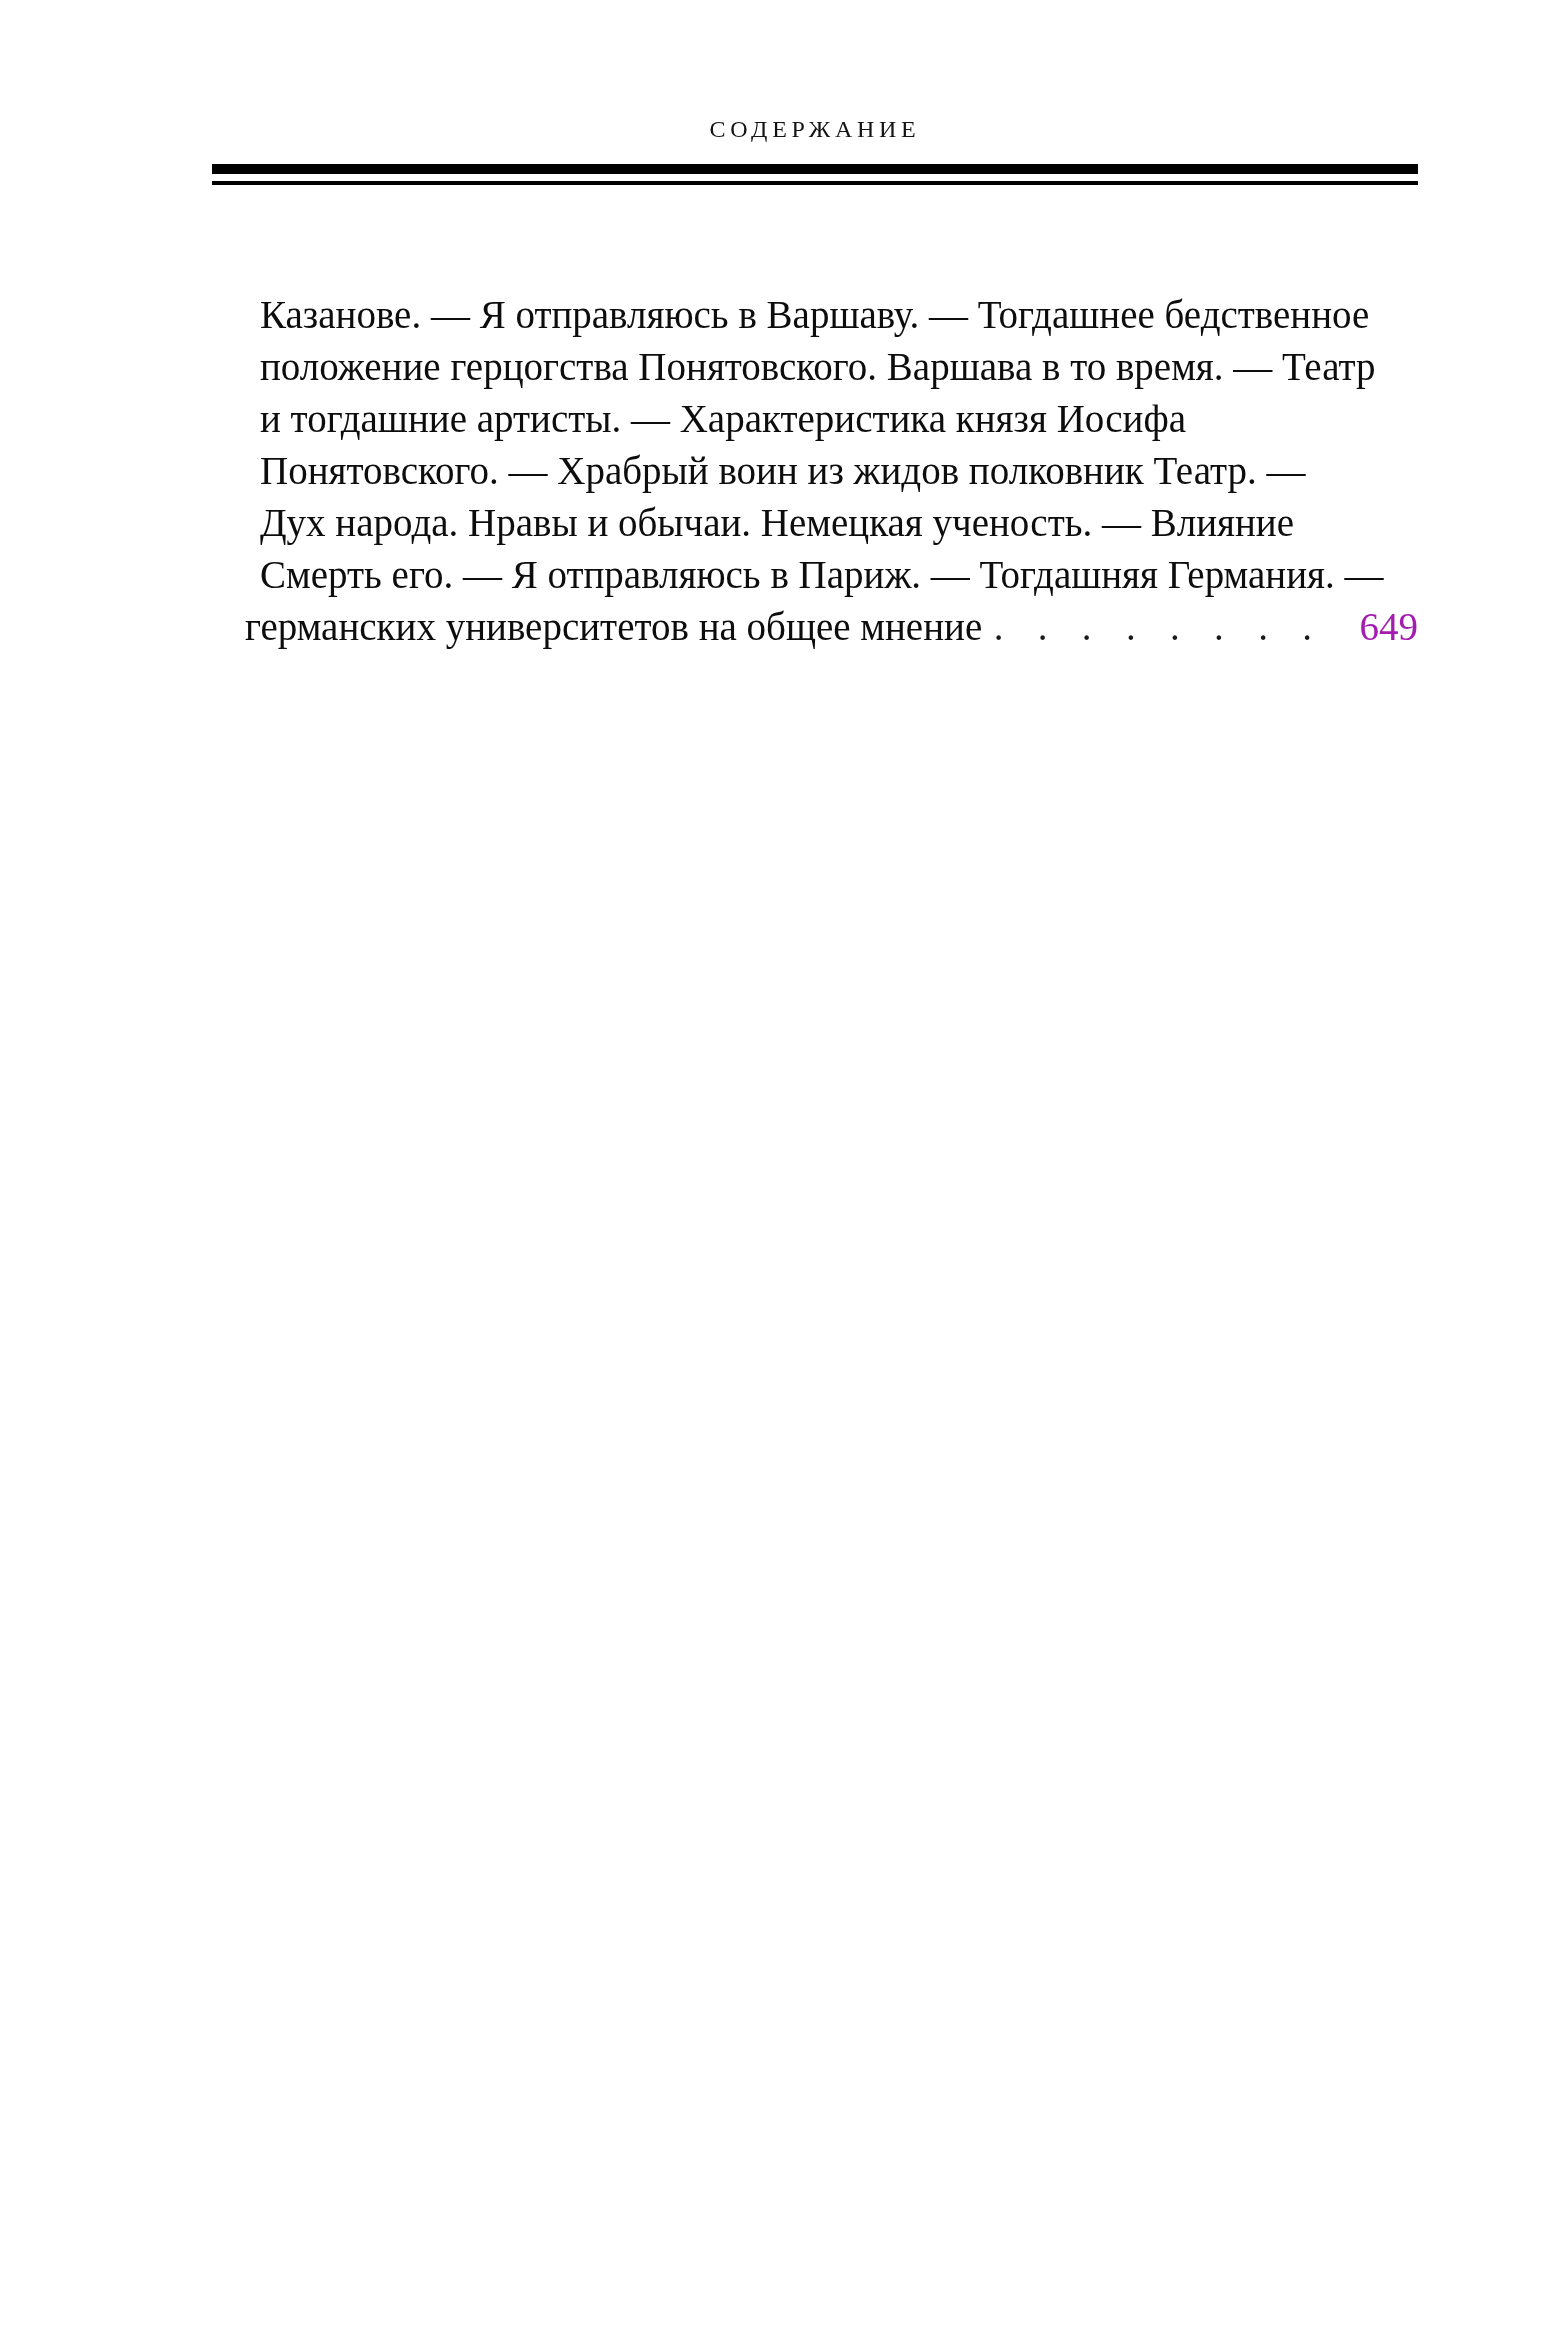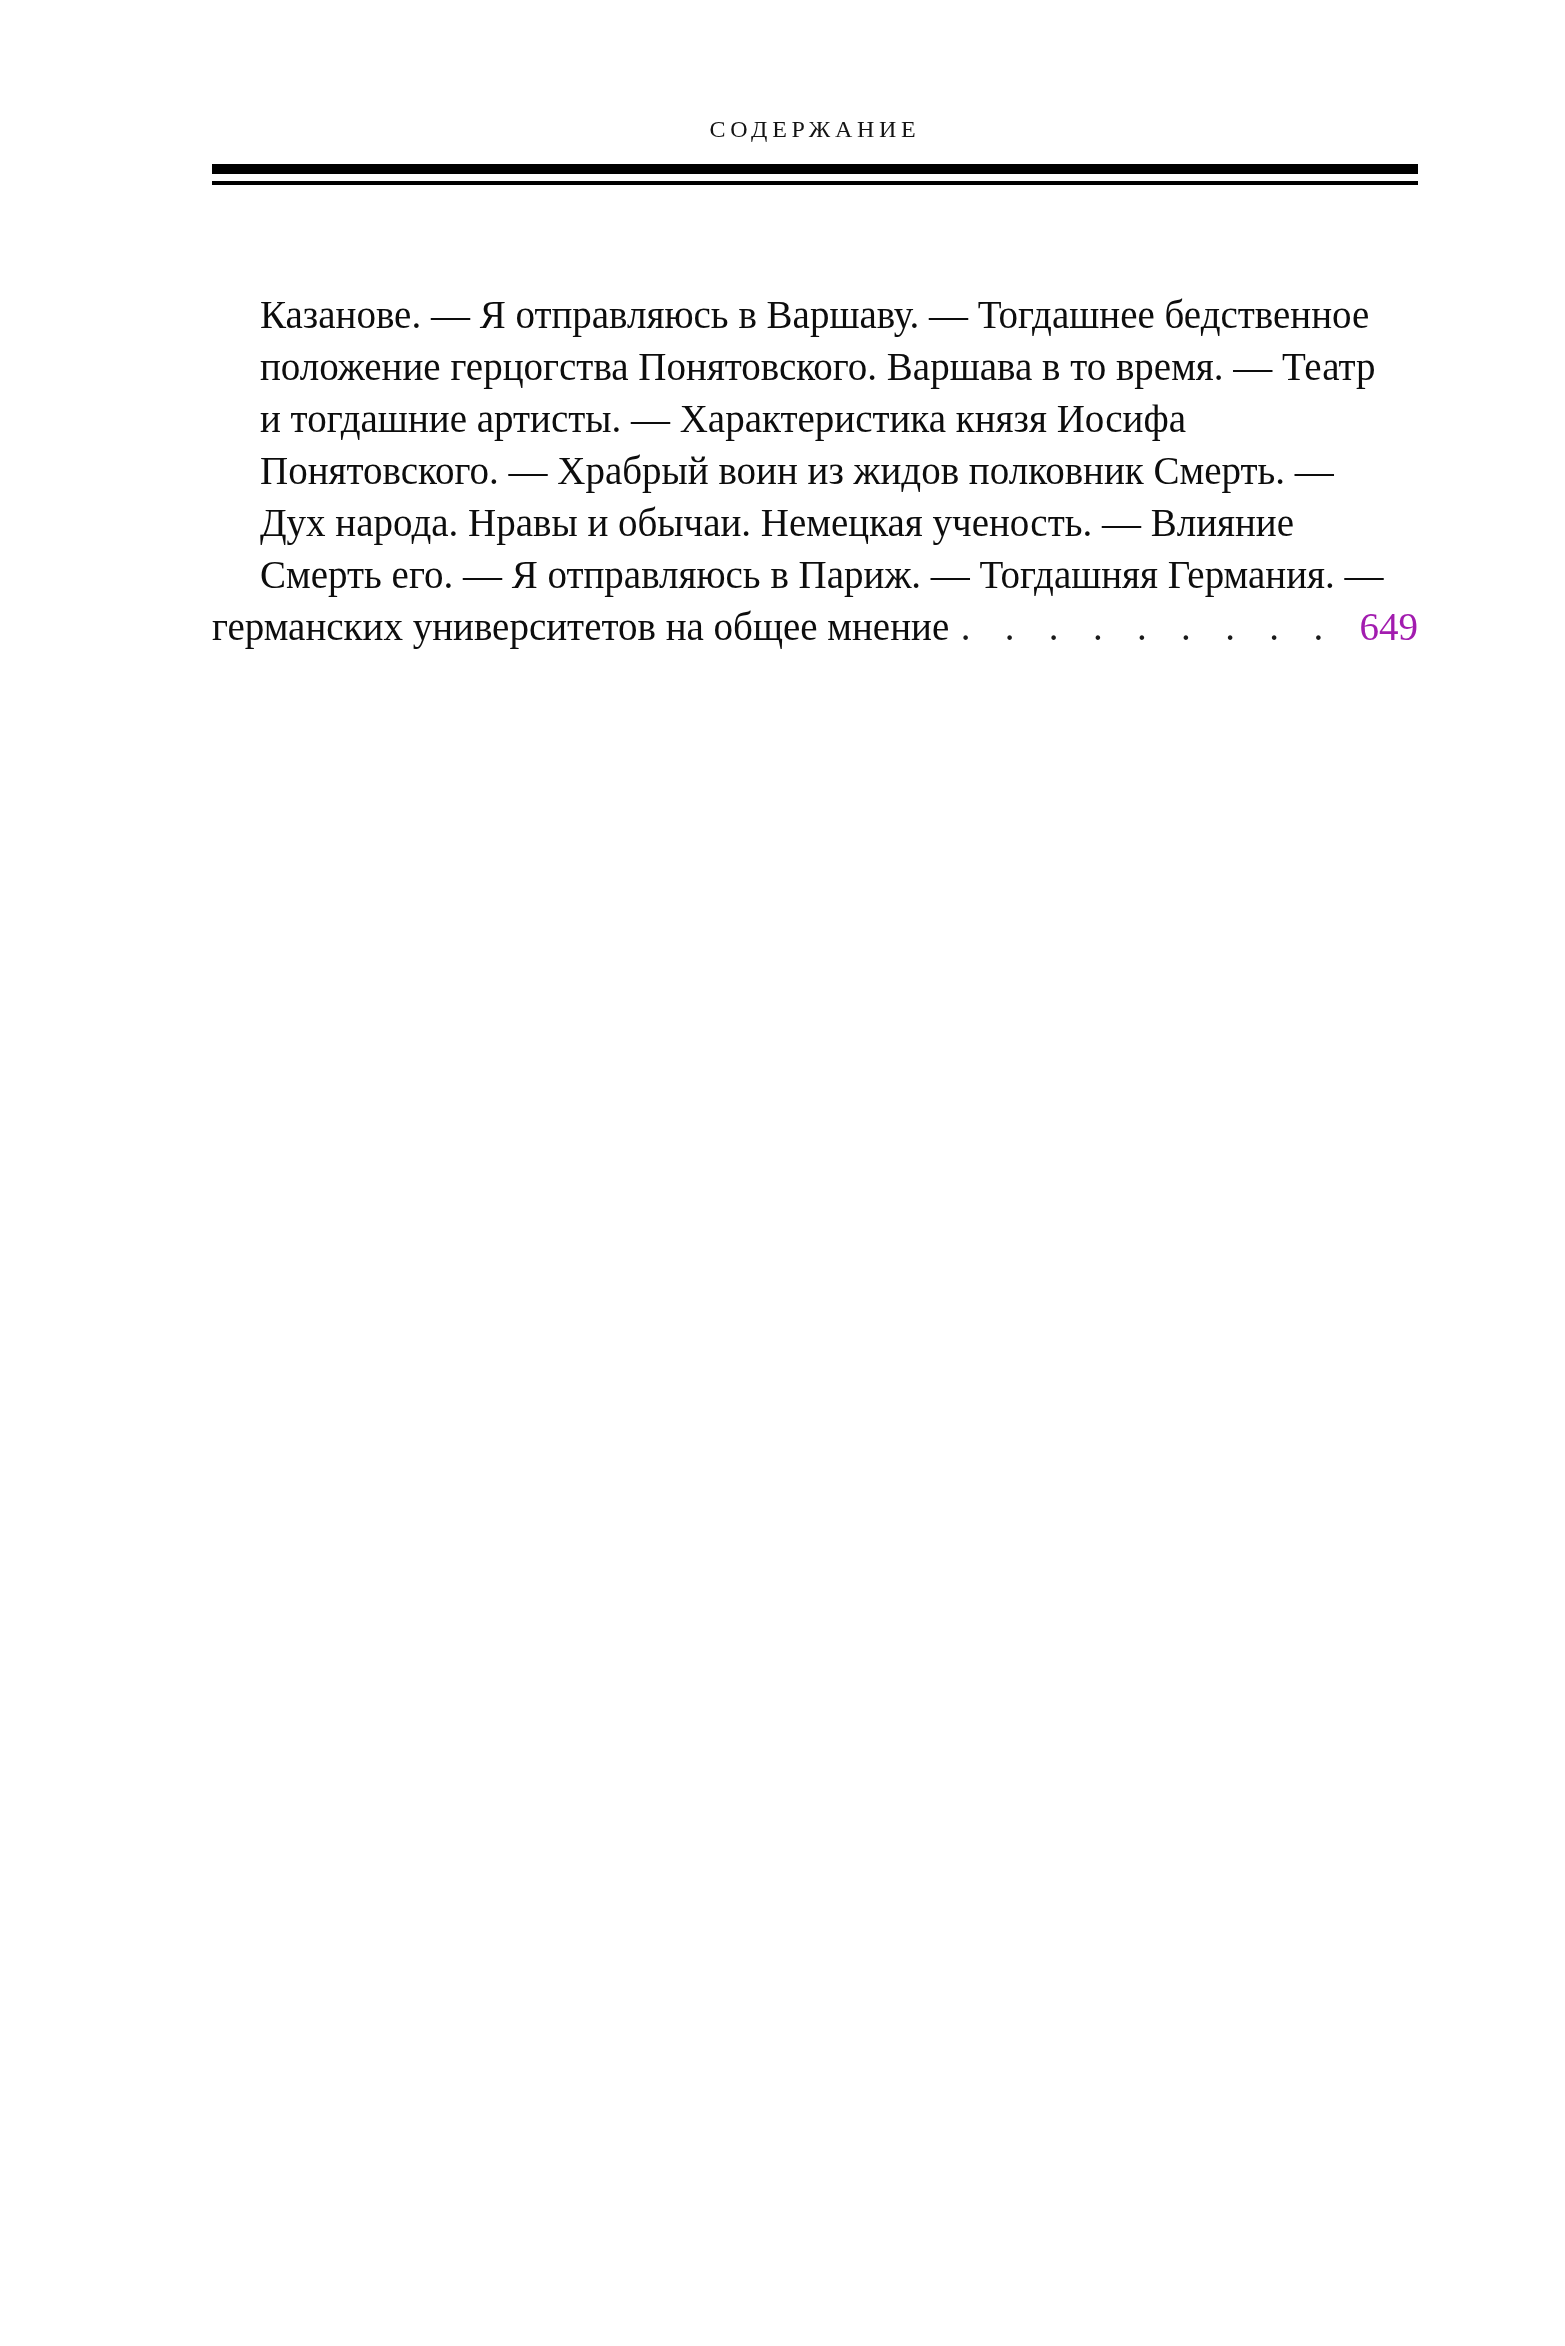--- a/index.html
+++ b/index.html
@@ -52,20 +52,21 @@
     line-height: 52px;
     color: #0d0d0d;
   }
   .toc-line {
     white-space: nowrap;
     margin-left: 48px;
   }
   .toc-last-line {
     display: flex;
     align-items: baseline;
+    margin-left: 33px;
   }
   .toc-last-text {
     white-space: nowrap;
   }
   .dot-leader {
     flex: 1 1 auto;
     overflow: hidden;
     white-space: nowrap;
     word-spacing: 24.6px;
     padding-left: 11.4px;
@@ -85,21 +86,21 @@
   <div class="header-title">СОДЕРЖАНИЕ</div>
 
   <div class="rule-thick"></div>
 
   <div class="rule-thin"></div>
 
   <div class="toc-entry">
     <div class="toc-line">Казанове. — Я отправляюсь в Варшаву. — Тогдашнее бедственное</div>
     <div class="toc-line">положение герцогства Понятовского. Варшава в то время. — Театр</div>
     <div class="toc-line">и тогдашние артисты. — Характеристика князя Иосифа</div>
-    <div class="toc-line">Понятовского. — Храбрый воин из жидов полковник Смерть. —</div>
+    <div class="toc-line">Понятовского. — Храбрый воин из жидов полковник Театр. —</div>
     <div class="toc-line">Дух народа. Нравы и обычаи. Немецкая ученость. — Влияние</div>
     <div class="toc-line">Смерть его. — Я отправляюсь в Париж. — Тогдашняя Германия. —</div>
 
     <div class="toc-last-line">
       <span class="toc-last-text">германских университетов на общее мнение</span>
       <span class="dot-leader">. . . . . . . . . . . .</span>
       <span class="page-number">649</span>
     </div>
   </div>
 

